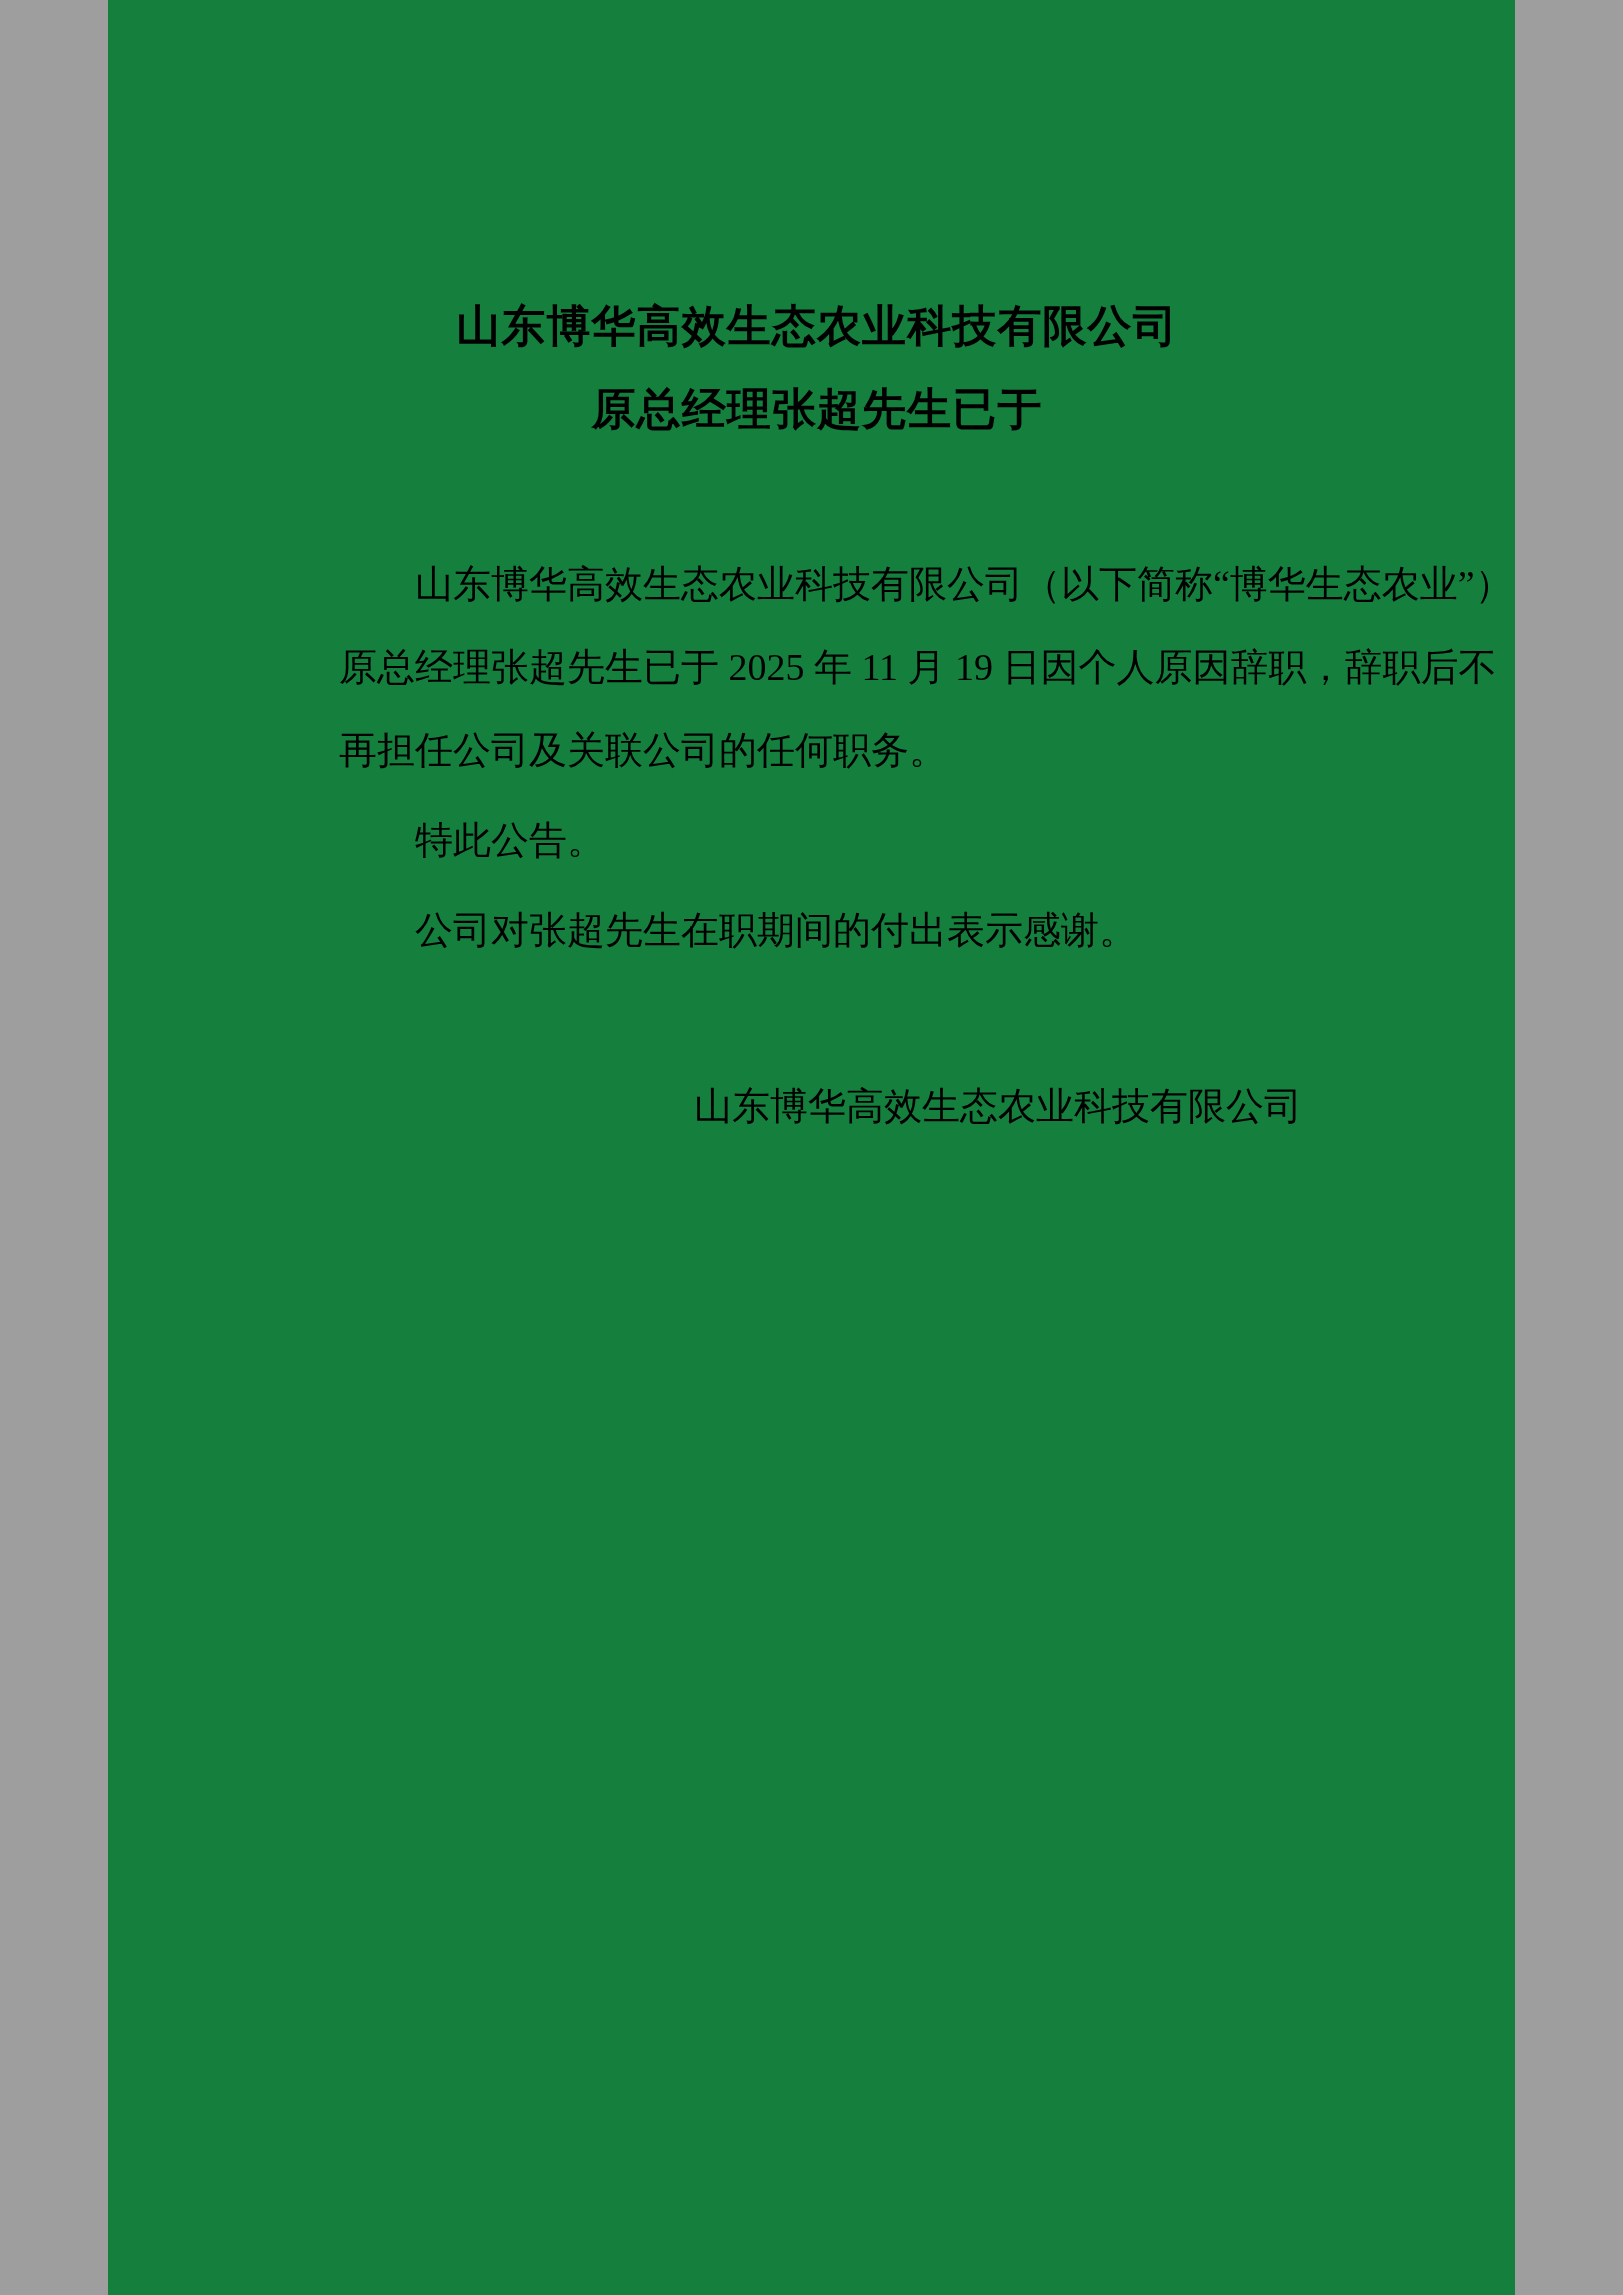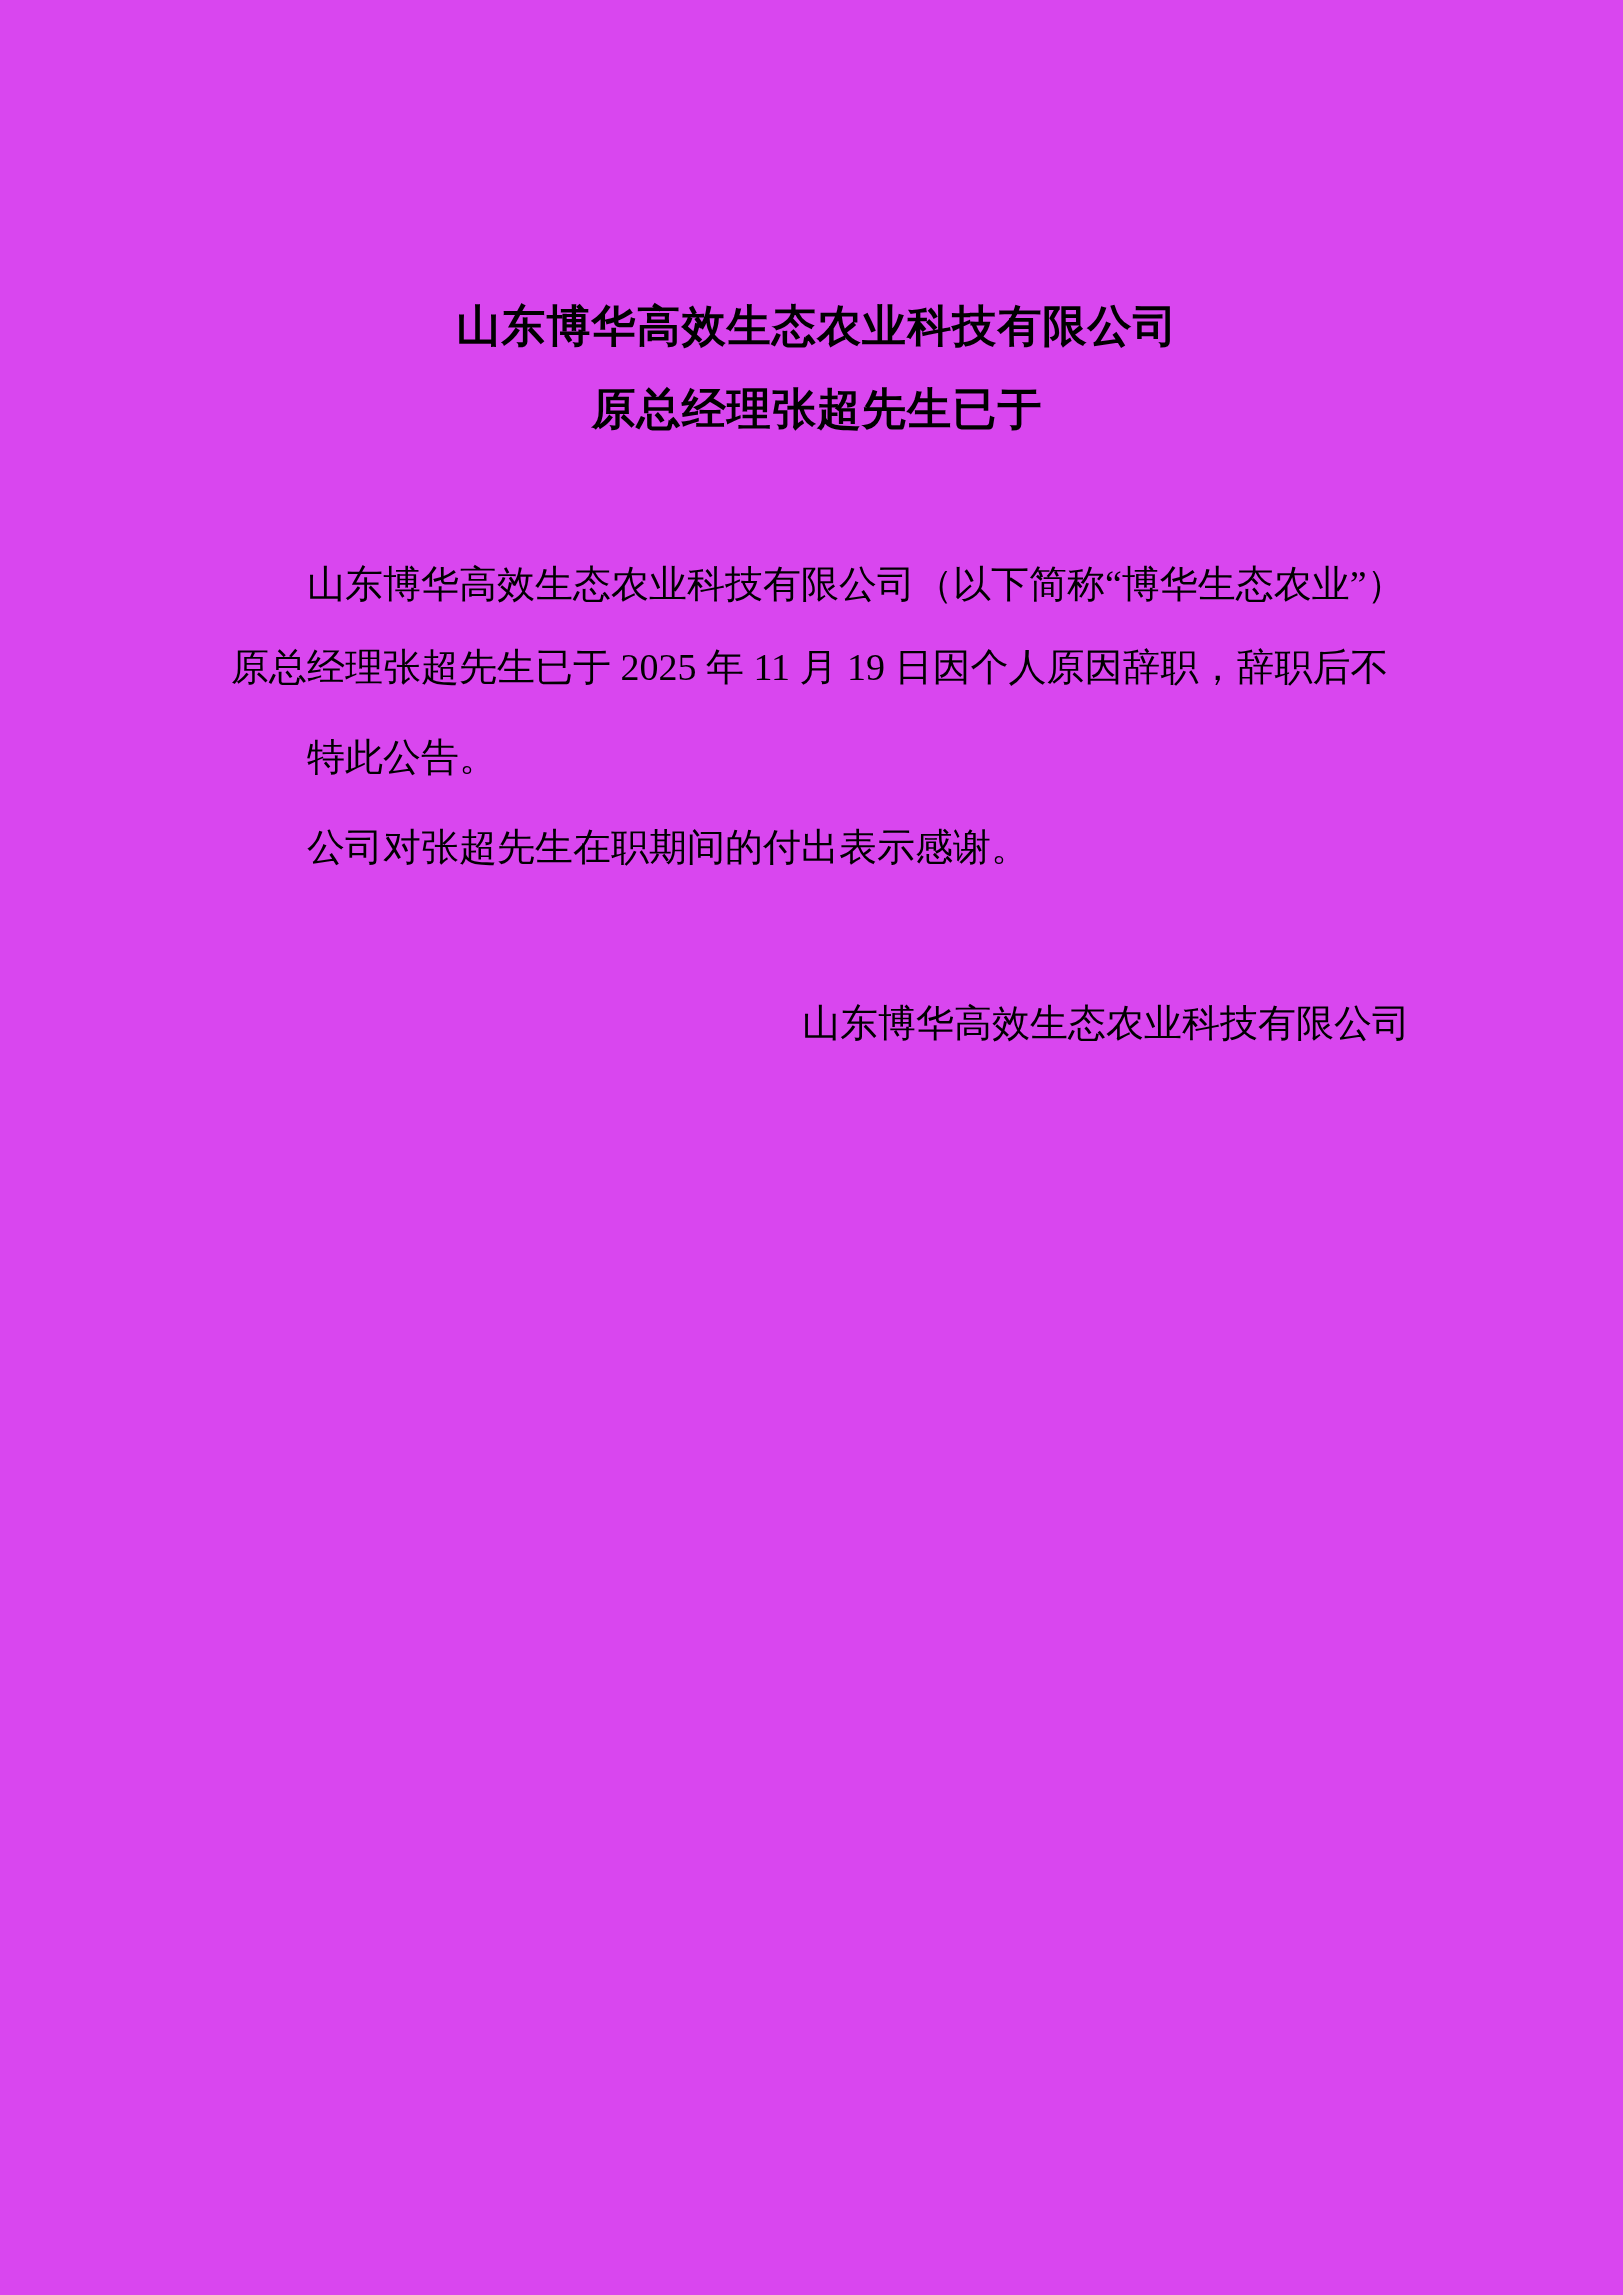--- a/index.html
+++ b/index.html
@@ -2,24 +2,24 @@
 <html style="font-size:8.7px"><head>
 <meta charset="utf-8">
 <style>
   html, body {
     margin: 0;
     padding: 0;
     background: #9e9e9e;
   }
   .page {
     position: relative;
-    width: 1623px;
+    width: 1407px;
     height: 2295px;
     margin: 0 auto;
-    background: #d946ef;
+    background: #15803d;
     color: #000000;
     overflow: hidden;
   }
   .content {
     padding: 284px 213px 0 224px;
   }
   .title-block {
     text-align: center;
     font-family: "Liberation Sans", "DejaVu Sans", sans-serif;
     font-weight: bold;
@@ -64,20 +64,21 @@
     <div class="title-block">
       <div class="title-line">山东博华高效生态农业科技有限公司</div>
       <div class="title-line">原总经理张超先生已于</div>
     </div>
 
     <div class="doc-body">
 
       <div class="para para-first">
         <div class="line indent">山东博华高效生态农业科技有限公司（以下简称“博华生态农业”）</div>
         <div class="line">原总经理张超先生已于 2025 年 11 月 19 日因个人原因辞职，辞职后不</div>
+        <div class="line">再担任公司及关联公司的任何职务。</div>
       </div>
 
       <div class="para">
         <div class="line indent">特此公告。</div>
       </div>
 
       <div class="para">
         <div class="line indent">公司对张超先生在职期间的付出表示感谢。</div>
       </div>
 

